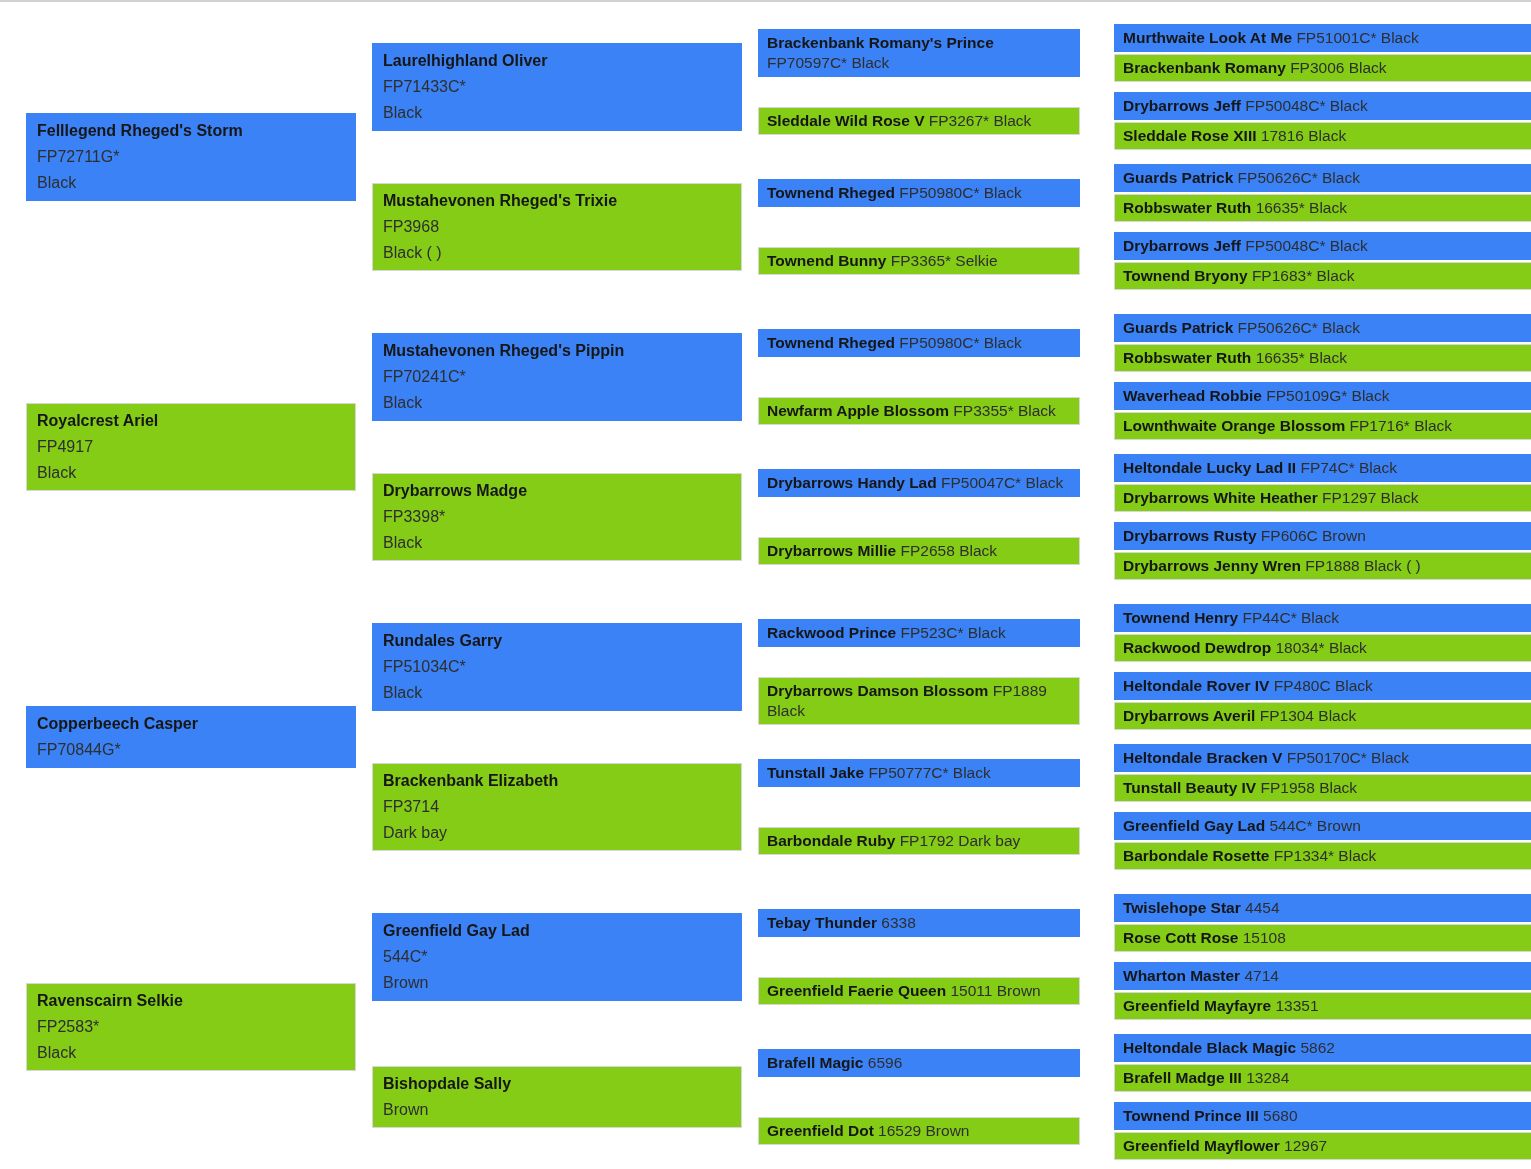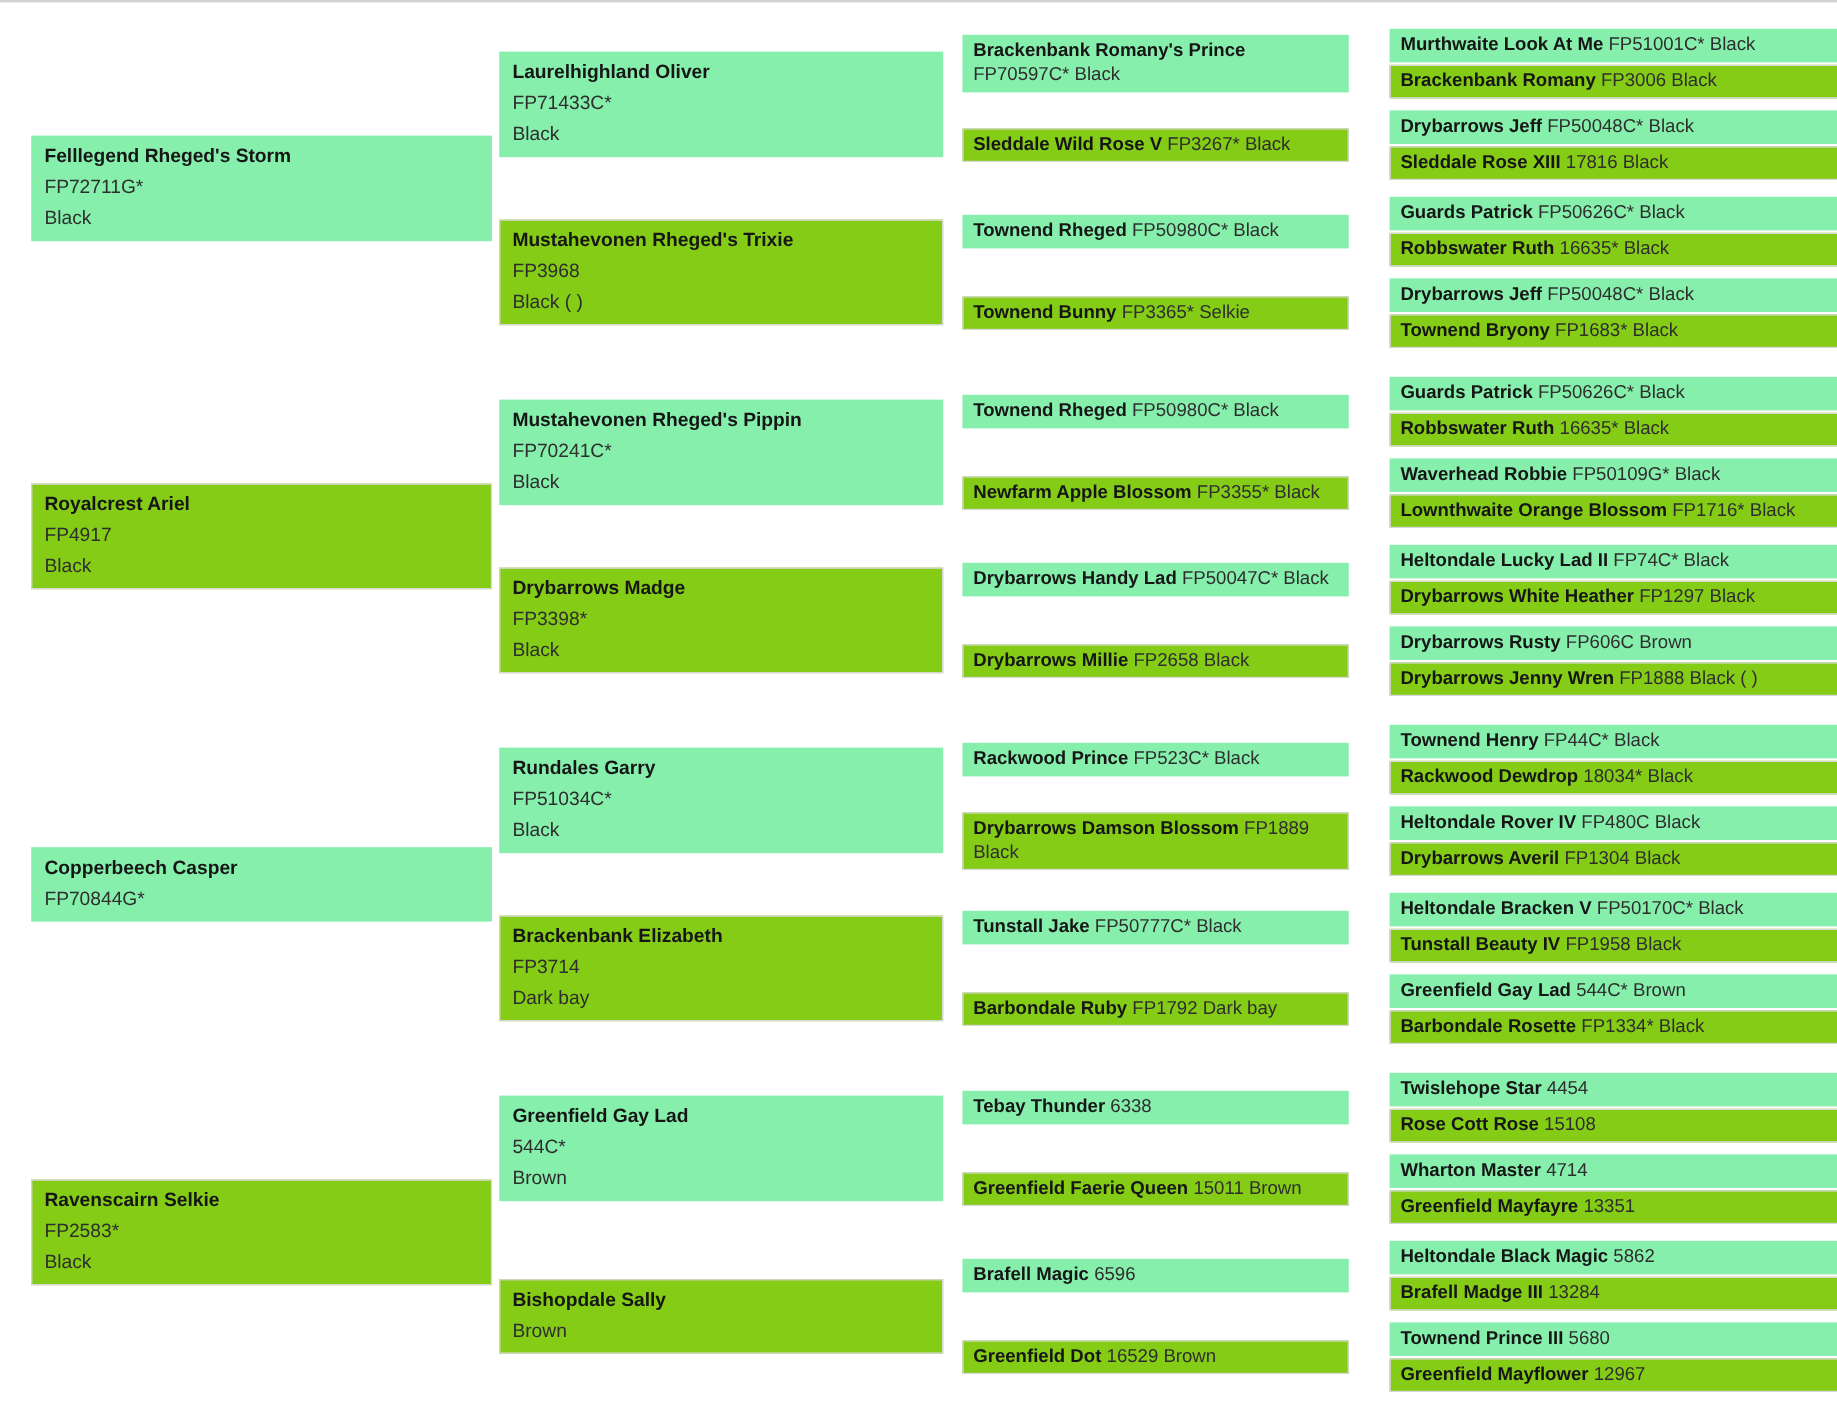--- a/index.html
+++ b/index.html
@@ -21,26 +21,26 @@
     display: flex;
     flex-direction: column;
     gap: 24px;
   }
   .node { display: flex; align-items: center; }
   .box {
     box-sizing: border-box;
     border: 1px solid transparent;
     flex: 0 0 auto;
   }
-  .box.sire { background: #86efac; }
+  .box.sire { background: #3b82f6; }
   .box.dam  { background: #84cc16; border-color: #d7d7d7; }
 
   
   .box.g1, .box.g2 { padding: 4px 10px; font-size: 16px; }
-  .box.g1 { width: 384px; margin-right: 6px; }
+  .box.g1 { width: 330px; margin-right: 16px; }
   .box.g2 { width: 370px; margin-right: 16px; }
   .box.g1 .line, .box.g2 .line { line-height: 26px; white-space: nowrap; overflow: hidden; }
   .line.name { font-weight: 700; color: #161616; }
   .line.reg, .line.color { color: #2e2e2e; }
 
   
   .box.g3, .box.g4 { padding: 3px 8px; font-size: 15.5px; line-height: 20px; }
   .box.g3 { width: 322px; margin-right: 6px; }
   .box.g4 { width: 476px; margin-left: 28px; }
   .nm { font-weight: 700; color: #161616; }

